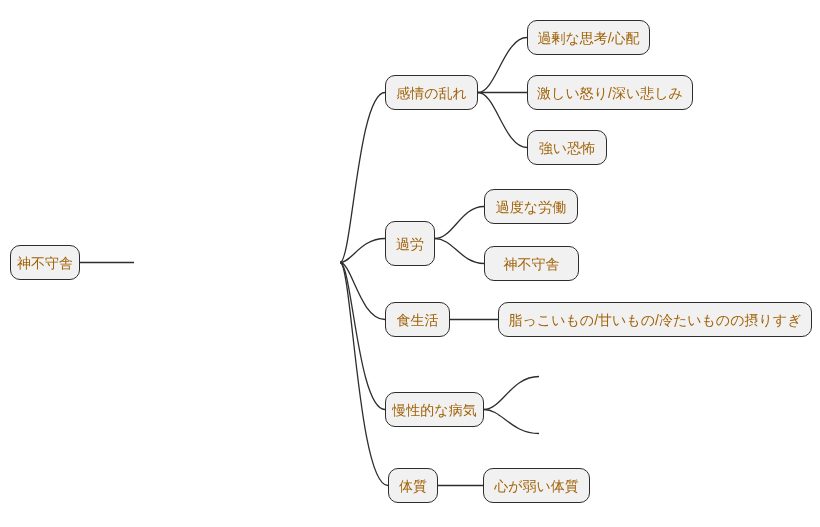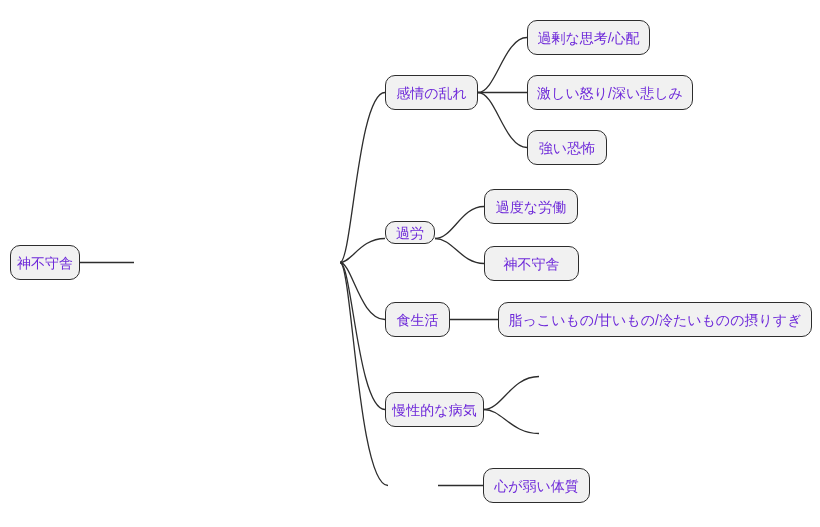--- a/index.html
+++ b/index.html
@@ -31,21 +31,21 @@
     position: absolute;
     box-sizing: border-box;
     display: flex;
     align-items: center;
     justify-content: center;
     background: #f1f1f1;
     border: 1.5px solid #2d2d2d;
     border-radius: 10px;
     font-size: 14px;
     line-height: 1;
-    color: #6d28d9;
+    color: #a16207;
     white-space: nowrap;
     padding: 0 4px;
   }
 </style>
 </head>
 <body>
 
 <div class="canvas">
 
   <svg class="edges" viewBox="0 0 820 527" xmlns="http://www.w3.org/2000/svg">
@@ -67,24 +67,25 @@
   </svg>
 
   <div class="node" style="left:10px;top:245px;width:70px;height:35px">神不守舎</div>
 
 
   <div class="node" style="left:385px;top:75px;width:93px;height:35px">感情の乱れ</div>
   <div class="node" style="left:527px;top:20px;width:123px;height:35px">過剰な思考/心配</div>
   <div class="node" style="left:527px;top:75px;width:166px;height:35px">激しい怒り/深い悲しみ</div>
   <div class="node" style="left:527px;top:130px;width:80px;height:35px">強い恐怖</div>
 
-  <div class="node" style="left:385px;top:221px;width:50px;height:23px">過労</div>
+  <div class="node" style="left:385px;top:221px;width:50px;height:45px">過労</div>
   <div class="node" style="left:484px;top:189px;width:94px;height:35px">過度な労働</div>
   <div class="node" style="left:484px;top:246px;width:95px;height:35px">神不守舎</div>
 
   <div class="node" style="left:385px;top:302px;width:65px;height:35px">食生活</div>
   <div class="node" style="left:498px;top:302px;width:314px;height:35px">脂っこいもの/甘いもの/冷たいものの摂りすぎ</div>
 
   <div class="node" style="left:385px;top:392px;width:99px;height:35px">慢性的な病気</div>
 
+  <div class="node" style="left:388px;top:468px;width:50px;height:35px">体質</div>
   <div class="node" style="left:483px;top:468px;width:107px;height:35px">心が弱い体質</div>
 
 </div>
 
 </body></html>

